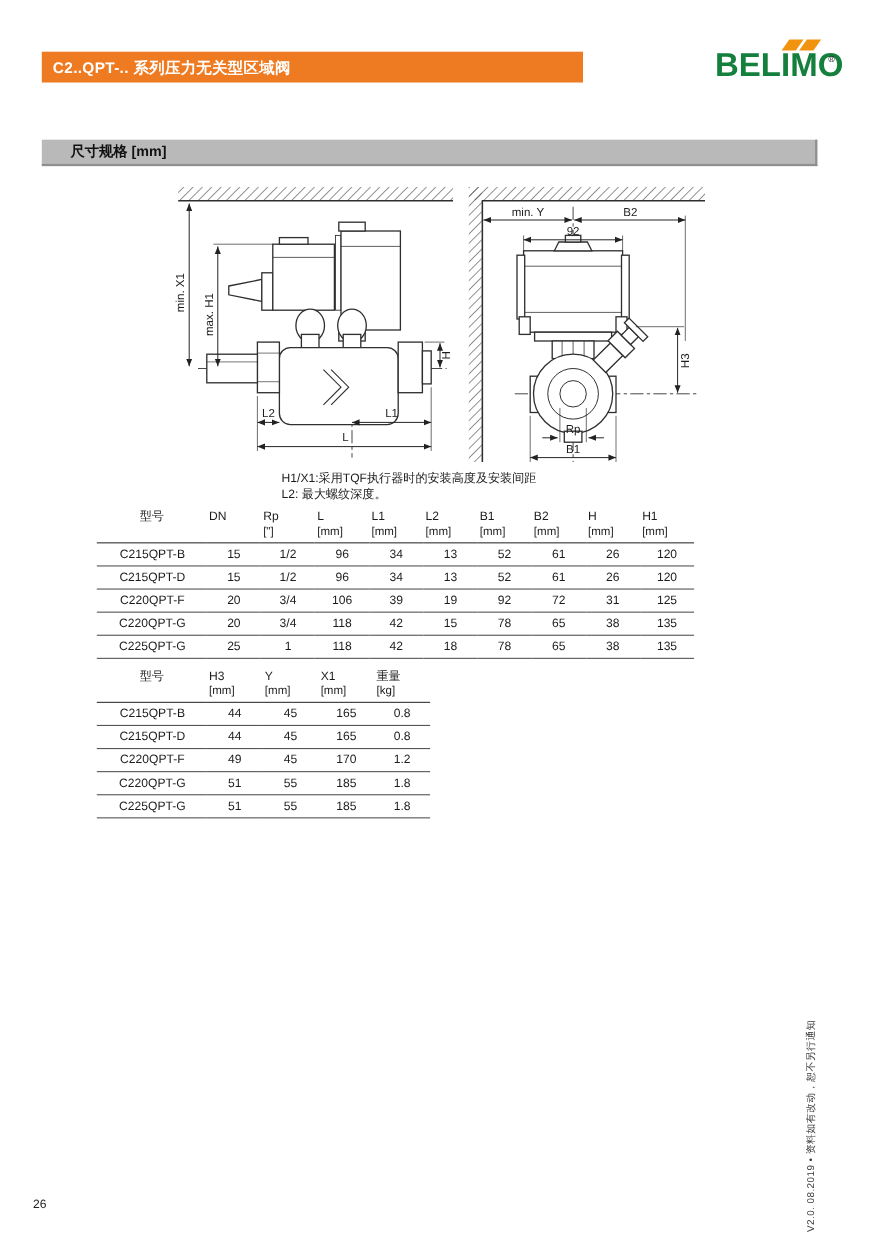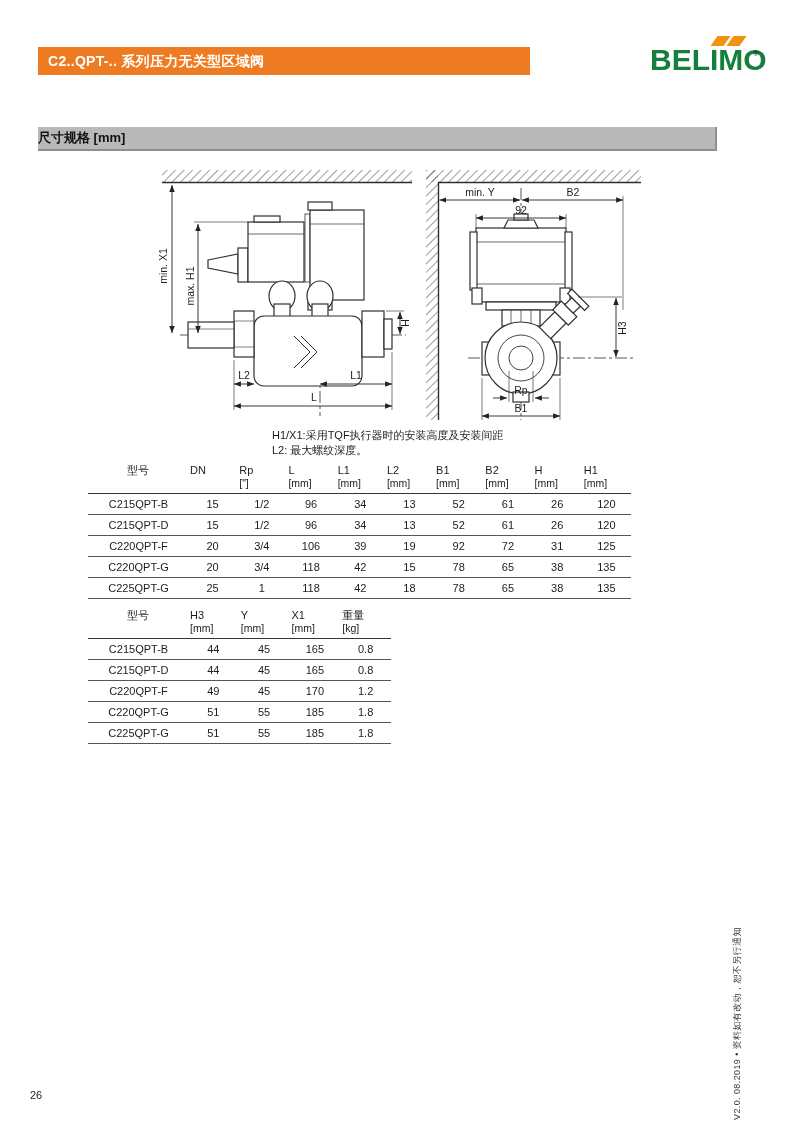--- a/index.html
+++ b/index.html
@@ -21,28 +21,28 @@
   .logo .reg{position:absolute;left:103px;top:13px;font-size:8px;color:#161616;}
   .logo .slash{
     position:absolute;top:0;width:13px;height:10px;background:var(--logo-slash,#f1930f);
     transform:skewX(-35deg);
   }
   .logo .s1{left:64px;} .logo .s2{left:80px;}
   
   .section-bar{
     position:absolute;left:38px;top:127px;width:677px;height:22px;
     background:var(--section-bar,#b9b9b9);border-right:2px solid #8f8f8f;border-bottom:2px solid #8f8f8f;
-    font-size:13px;font-weight:bold;color:#111;line-height:22px;padding-left:0;
+    font-size:13px;font-weight:bold;color:#111;line-height:22px;padding-left:26px;
   }
   
   .dwg{position:absolute;}
   #dwgL{left:158px;top:170px;}
   #dwgR{left:426px;top:170px;}
   .dim-label{font-size:10.5px;fill:#1c1c1c;}
-  .caption{position:absolute;left:272px;top:428px;font-size:11px;line-height:15px;color:#1c1c1c;}
+  .caption{position:absolute;left:256px;top:428px;font-size:11px;line-height:15px;color:#1c1c1c;}
   
   table{border-collapse:collapse;table-layout:fixed;position:absolute;background:#fff;}
   #table1{left:88px;top:461px;width:543px;}
   #table2{left:88px;top:606px;width:303px;}
   th,td{font-size:11px;color:#1c1c1c;font-weight:normal;padding:0;}
   thead th{vertical-align:top;text-align:left;padding:2px 2px 3px;border-bottom:1.5px solid #333;}
   th .h-label{font-size:11px;line-height:14px;}
   th .h-unit{font-size:10.5px;line-height:13px;min-height:13px;}
   tbody td{border-bottom:1.4px solid #555;height:20px;text-align:center;}
   .col-model{width:96px;text-align:center;}

